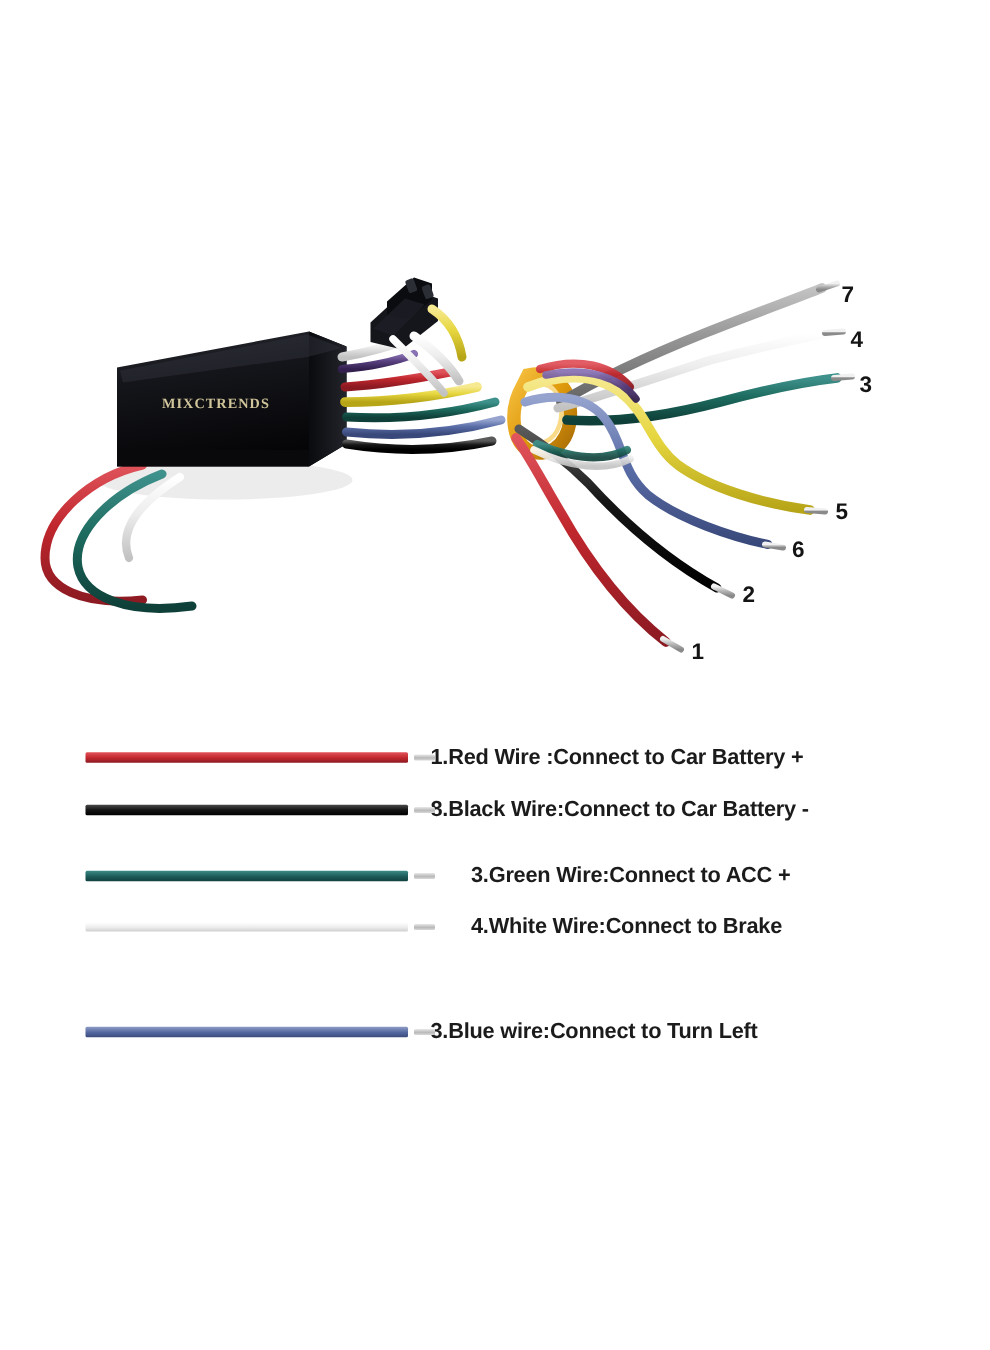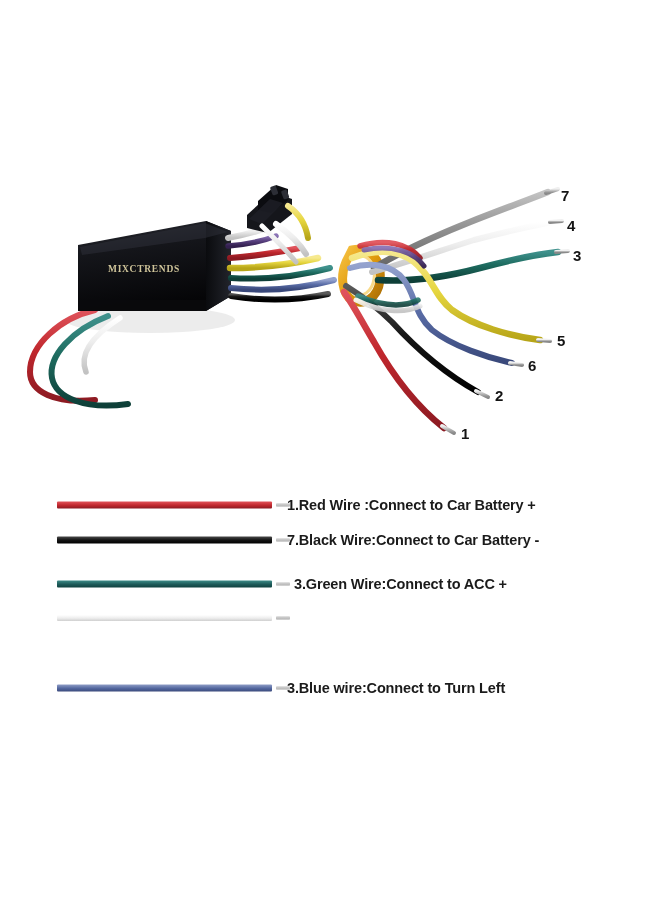--- a/index.html
+++ b/index.html
@@ -95,20 +95,21 @@
   .legend-text {
     font-family: "Liberation Sans", sans-serif;
     font-size: 14.5px;
     font-weight: bold;
     color: #1b1b1b;
     white-space: nowrap;
     letter-spacing: -0.15px;
   }
   .legend-text.indent {
     padding-left: 7px;
+    margin-left: 20px;
   }
 </style>
 </head>
 <body>
 
 <div id="photo">
   <svg viewBox="0 0 660 470" xmlns="http://www.w3.org/2000/svg">
     <defs>
       <linearGradient id="gRed" x1="0" y1="0" x2="0" y2="1">
         <stop offset="0%" stop-color="#e0545c"></stop>
@@ -273,36 +274,37 @@
       <div class="swatch-tip"></div>
     </div>
     <div class="legend-text">1.Red Wire :Connect to Car Battery +</div>
   </div>
 
   <div class="legend-row" style="top:53px">
     <div class="swatch-wrap">
       <div class="swatch" style="background:linear-gradient(to bottom,#4a4a4a,#141414 50%,#000000);"></div>
       <div class="swatch-tip"></div>
     </div>
-    <div class="legend-text">7.Black Wire:Connect to Car Battery -</div>
+    <div class="legend-text">8.Black Wire:Connect to Car Battery -</div>
   </div>
 
   <div class="legend-row" style="top:97px">
     <div class="swatch-wrap">
       <div class="swatch" style="background:linear-gradient(to bottom,#3c8b87,#1d5a59 55%,#10413f);"></div>
       <div class="swatch-tip"></div>
     </div>
     <div class="legend-text indent">3.Green Wire:Connect to ACC +</div>
   </div>
 
   <div class="legend-row" style="top:131px">
     <div class="swatch-wrap">
       <div class="swatch thin" style="background:linear-gradient(to bottom,#ffffff,#ececec 55%,#cfcfcf);"></div>
       <div class="swatch-tip"></div>
     </div>
+    <div class="legend-text indent">4.White Wire:Connect to Brake</div>
   </div>
 
 
   <div class="legend-row" style="top:201px">
     <div class="swatch-wrap">
       <div class="swatch" style="background:linear-gradient(to bottom,#8f9dc6,#53679f 55%,#3b4a7c);"></div>
       <div class="swatch-tip"></div>
     </div>
     <div class="legend-text">3.Blue wire:Connect to Turn Left</div>
   </div>

